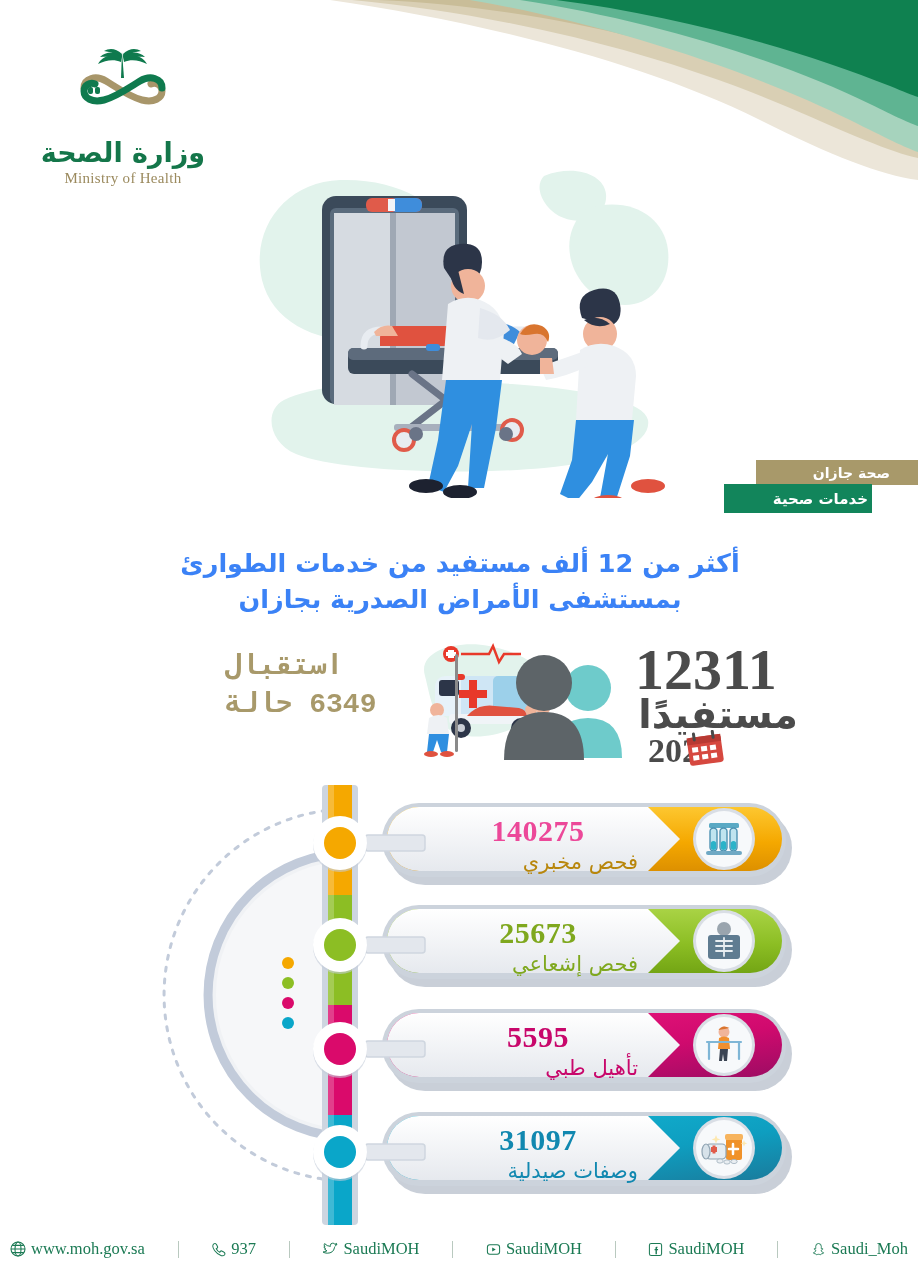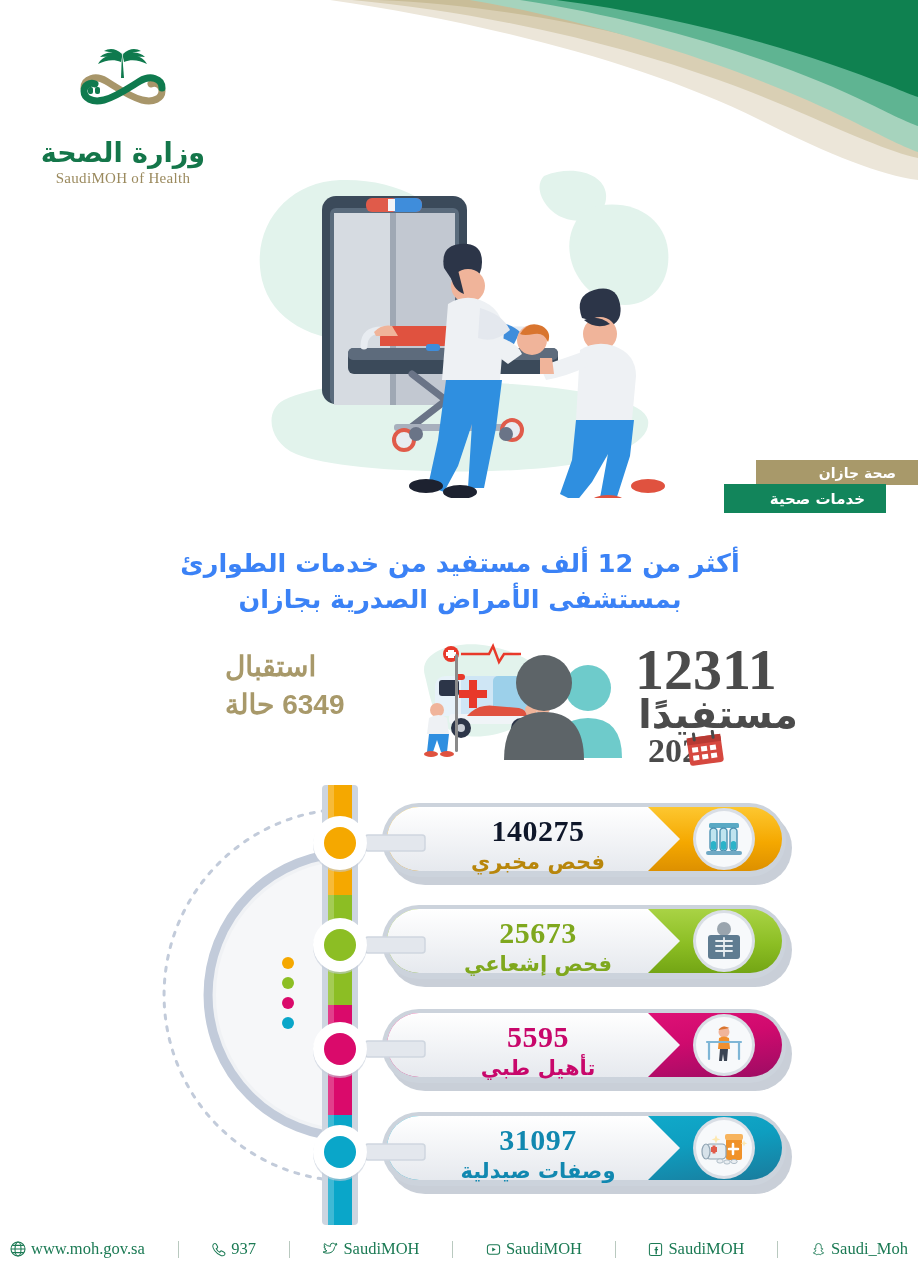--- a/index.html
+++ b/index.html
@@ -22,34 +22,34 @@
              direction:rtl; font-weight:700; letter-spacing:-1px; line-height:1.1; margin-top:20px;}
   .logo-en { font-family:"Liberation Serif", serif; font-size:15px; color:#9b8a5e; margin-top:2px; letter-spacing:.3px;}
 
   
   .hero { position:absolute; left:244px; top:168px; width:450px; height:330px; }
 
   
   .badge { position:absolute; color:#fff; font-family:"DejaVu Sans", sans-serif;
            direction:rtl; font-weight:700; display:flex; align-items:center; }
   .badge-region { left:756px; top:460px; width:162px; height:25px; background:#a8996a;
-                  font-size:14px; padding-right:22px; }
-  .badge-service { left:724px; top:484px; width:162px; height:29px; background:#12855b;
-                   font-size:15px; padding-right:21px; }
+                  font-size:14px; padding-right:28px; }
+  .badge-service { left:724px; top:484px; width:148px; height:29px; background:#12855b;
+                   font-size:15px; padding-right:4px; }
 
   
   .headline { position:absolute; left:120px; top:545px; width:680px; text-align:center;
               direction:rtl; font-family:"DejaVu Sans", sans-serif; font-weight:700;
               font-size:25.5px; line-height:1.42; color:#3b82f6; letter-spacing:-0.2px;}
 
   
   .stats { position:absolute; left:130px; top:636px; width:680px; height:145px; }
 
   .stat-left { position:absolute; right:405px; top:12px; width:180px; text-align:left;
-               direction:rtl; font-family:Liberation Sans, sans-serif; font-weight:700;
+               direction:rtl; font-family:Liberation Mono, monospace; font-weight:700;
                font-size:28px; line-height:1.35; color:#a8996a; }
   .ambulance { position:absolute; right:240px; top:0px; width:165px; height:125px; }
   .divider { position:absolute; left:325px; top:18px; width:3px; height:98px;
              background:#8a8a8a; border-radius:2px; }
   .stat-right { position:absolute; left:370px; top:4px; width:320px; height:135px; }
   .people-icon { position:absolute; left:0px; top:8px; width:130px; height:115px; }
   .stat-num { position:absolute; left:135px; top:-4px; font-family:"Liberation Serif", serif;
               font-size:58px; font-weight:700; color:#4b4b4b; letter-spacing:0px; }
   .stat-word { position:absolute; left:118px; top:52px; width:180px; text-align:right;
                direction:rtl; font-family:"DejaVu Sans", sans-serif; font-weight:700;
@@ -60,22 +60,22 @@
 
   
   .timeline { position:absolute; left:150px; top:785px; width:620px; height:440px; }
   .decor { position:absolute; left:0px; top:10px; width:210px; height:400px; }
   .rail { position:absolute; left:170px; top:0px; width:40px; height:440px; }
 
   .card { position:absolute; left:230px; width:420px; height:88px; }
   .card svg { position:absolute; left:0; top:0; }
   .card-num { position:absolute; right:162px; top:13px; width:200px; text-align:center;
               font-family:"Liberation Serif", serif; font-size:30px; font-weight:700; letter-spacing:.5px;}
-  .card-label { position:absolute; right:162px; top:49px; width:200px; text-align:center;
-                direction:rtl; font-family:"DejaVu Sans", sans-serif; font-size:21px; font-weight:700; }
+  .card-label { position:absolute; right:162px; top:49px; width:200px; 
+                direction:rtl; font-family:"DejaVu Sans", sans-serif; font-size:21px; font-weight:400; }
 
   
   .node { position:absolute; left:160px; width:60px; height:60px; }
 
   
   .footer { position:absolute; left:0; top:1232px; width:918px; height:34px;
             display:flex; align-items:center; justify-content:space-between;
             font-family:"Liberation Serif", serif; font-size:16.5px; color:#1b7a54; }
   .fitem { display:flex; align-items:center; gap:5px; padding:0 10px; }
   .fsep { width:1px; height:17px; background:#b9c9bf; }
@@ -105,21 +105,21 @@
         <path d="M65 7 C74 3 82 4 87 9 C79 8 72 9 66 12 Z"></path>
         <path d="M64 6 C58 0 51 0 46 3 C53 4 59 6 63 10 Z"></path>
         <path d="M65 6 C71 0 78 0 83 3 C76 4 70 6 66 10 Z"></path>
       </g>
       <path d="M26 40 C26 30 38 27 48 33 C58 39 72 49 84 52 C96 55 104 50 104 43 C104 37 98 34 93 36" fill="none" stroke="#a8966a" stroke-width="7" stroke-linecap="round"></path>
       <path d="M104 40 C104 30 92 27 82 33 C72 39 58 49 46 52 C34 55 26 50 26 43 C26 37 32 34 37 36" fill="none" stroke="#0f7a4e" stroke-width="7" stroke-linecap="round"></path>
       <rect x="30" y="39" width="5" height="7" rx="2" fill="#0f7a4e"></rect>
       <rect x="37" y="39" width="5" height="7" rx="2" fill="#0f7a4e"></rect>
     </svg>
     <div class="logo-ar">وزارة الصحة</div>
-    <div class="logo-en">SaudiMOH of Health</div>
+    <div class="logo-en">Ministry of Health</div>
   </div>
 
   <svg class="hero" viewBox="0 0 450 330">
 
     <g fill="#e2f3ec">
       <path d="M18,112 C6,60 42,14 96,12 C154,10 196,36 214,70 C236,112 206,160 152,170 C90,182 30,162 18,112 Z"></path>
       <path d="M300,8 C330,-4 360,6 362,26 C364,48 340,58 320,50 C302,44 288,20 300,8 Z"></path>
       <path d="M344,40 C386,28 420,48 424,82 C428,118 402,142 372,136 C336,128 318,90 328,62 C332,52 336,44 344,40 Z"></path>
       <path d="M40,232 C80,212 180,210 268,216 C352,222 400,234 404,252 C408,274 368,294 300,300 C210,308 90,302 52,286 C24,274 20,242 40,232 Z"></path>
       <path d="M348,254 C370,246 390,256 388,272 C386,288 364,294 350,286 C338,279 334,260 348,254 Z"></path>
@@ -315,21 +315,21 @@
             <rect x="350" y="27" width="7" height="23" rx="3.5"></rect>
           </g>
           <g fill="#2bb3c9">
             <rect x="330.8" y="40" width="5.4" height="9" rx="2.7"></rect>
             <rect x="340.8" y="40" width="5.4" height="9" rx="2.7"></rect>
             <rect x="350.8" y="40" width="5.4" height="9" rx="2.7"></rect>
           </g>
           <rect x="326" y="50" width="36" height="4" rx="2" fill="#6ea8c4"></rect>
         </g>
       </svg>
-      <div class="card-num" style="color:#0f172a">140275</div>
+      <div class="card-num" style="color:#ec4899">140275</div>
       <div class="card-label" style="color:#b8860b">فحص مخبري</div>
     </div>
 
     <div class="card" style="top:118px">
       <svg viewBox="0 0 420 88" width="420" height="88">
         <defs>
           <linearGradient id="g2" x1="0" y1="0" x2="0" y2="1">
             <stop offset="0%" stop-color="#a9d345"></stop>
               <stop offset="55%" stop-color="#8cbe24"></stop>
               <stop offset="100%" stop-color="#73a514"></stop>

